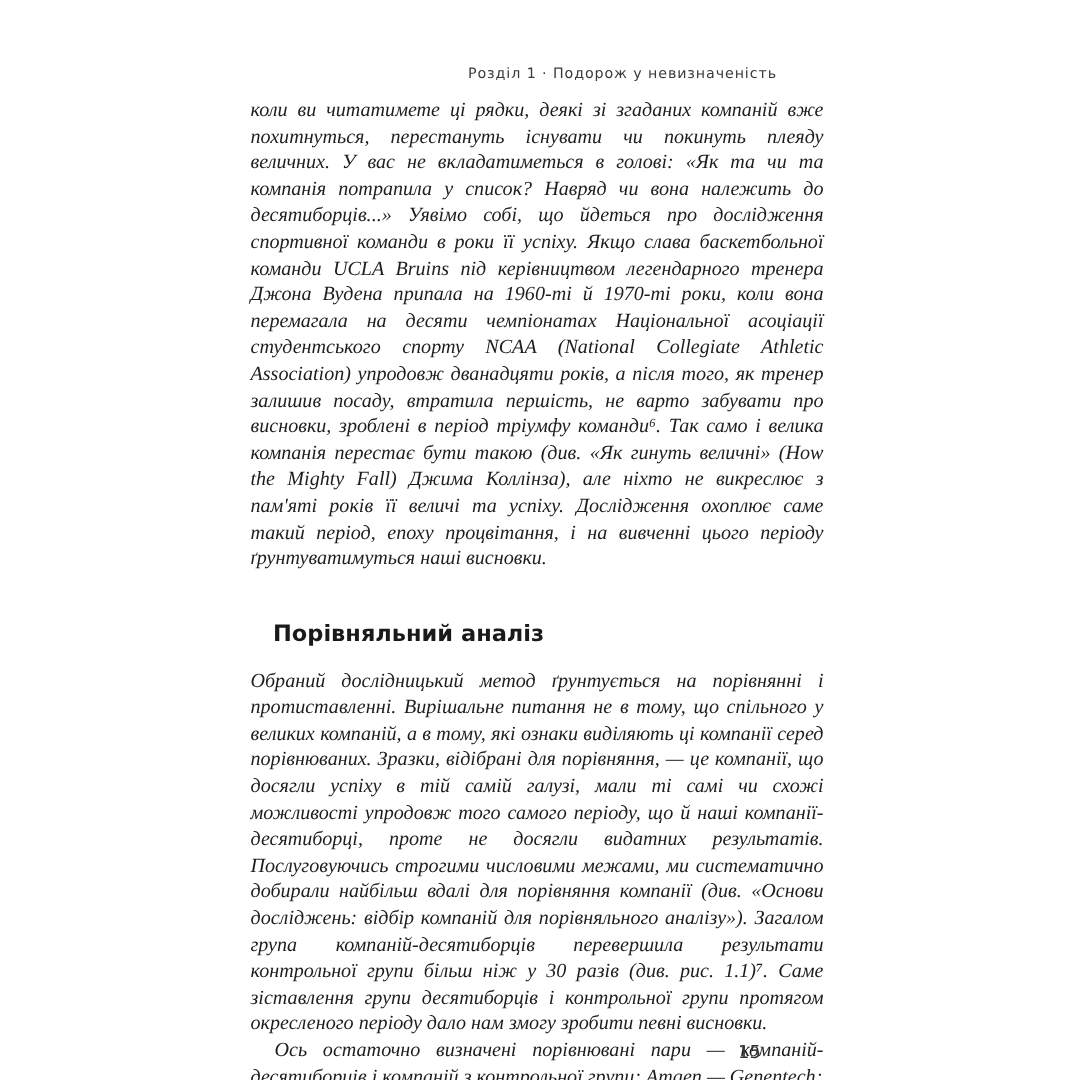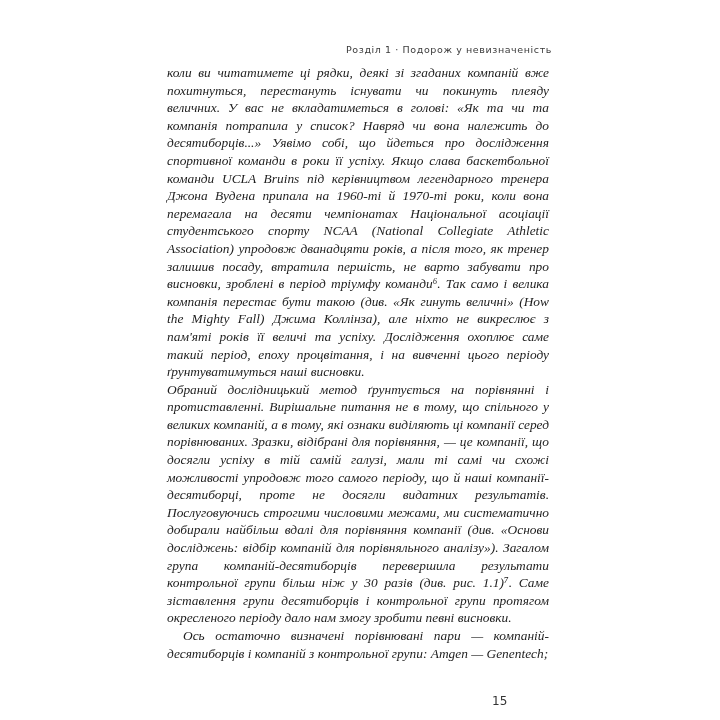--- a/index.html
+++ b/index.html
@@ -1,21 +1,21 @@
 <!DOCTYPE html>
 <html><head>
 <meta charset="utf-8">
 <style>
   html, body { margin:0; padding:0; background:#ffffff; }
   body { width:720px; height:720px; position:relative; overflow:hidden; }
   .page { position:absolute; left:0; top:0; width:720px; height:720px; background:#fff; }
   .running-head {
     position:absolute; left:312px; top:44px; width:240px;
     font-family:"DejaVu Sans", sans-serif; font-size:9.5px; color:#3a3a3a;
-    letter-spacing:0.6px; white-space:nowrap;text-align:right;
+    letter-spacing:0.6px; white-space:nowrap;
   }
   .text-block {
     position:absolute; left:167px; top:64px; width:382px;
     font-family:"Liberation Serif", serif; font-size:13.4px; line-height:17.6px;
     color:#1d1d1d; text-align:justify;
   }
   .text-block p { margin:0;font-style:italic; }
   .text-block p.indent { text-indent:16px; }
   .heading {
     font-family:"DejaVu Sans", sans-serif; font-size:15px; font-weight:bold;
@@ -27,18 +27,19 @@
   }
 </style>
 </head>
 <body>
 
 <div class="page">
   <div class="running-head">Розділ 1 · Подорож у невизначеність</div>
 
   <div class="text-block">
     <p>коли ви читатимете ці рядки, деякі зі згаданих компаній вже похитнуться, перестануть існувати чи покинуть плеяду величних. У вас не вкладатиметься в голові: «Як та чи та компанія потрапила у список? Навряд чи вона належить до десятиборців...» Уявімо собі, що йдеться про дослідження спортивної команди в роки її успіху. Якщо слава баскетбольної команди UCLA Bruins під керівництвом легендарного тренера Джона Вудена припала на 1960-ті й 1970-ті роки, коли вона перемагала на десяти чемпіонатах Національної асоціації студентського спорту NCAA (National Collegiate Athletic Association) упродовж дванадцяти років, а після того, як тренер залишив посаду, втратила першість, не варто забувати про висновки, зроблені в період тріумфу команди⁶. Так само і велика компанія перестає бути такою (див. «Як гинуть величні» (How the Mighty Fall) Джима Коллінза), але ніхто не викреслює з пам'яті років її величі та успіху. Дослідження охоплює саме такий період, епоху процвітання, і на вивченні цього періоду ґрунтуватимуться наші висновки.</p>
+    <div class="heading">Порівняльний аналіз</div>
     <p>Обраний дослідницький метод ґрунтується на порівнянні і протиставленні. Вирішальне питання не в тому, що спільного у великих компаній, а в тому, які ознаки виділяють ці компанії серед порівнюваних. Зразки, відібрані для порівняння, — це компанії, що досягли успіху в тій самій галузі, мали ті самі чи схожі можливості упродовж того самого періоду, що й наші компанії-десятиборці, проте не досягли видатних результатів. Послуговуючись строгими числовими межами, ми систематично добирали найбільш вдалі для порівняння компанії (див. «Основи досліджень: відбір компаній для порівняльного аналізу»). Загалом група компаній-десятиборців перевершила результати контрольної групи більш ніж у 30 разів (див. рис. 1.1)⁷. Саме зіставлення групи десятиборців і контрольної групи протягом окресленого періоду дало нам змогу зробити певні висновки.</p>
     <p class="indent">Ось остаточно визначені порівнювані пари — компаній-десятиборців і компаній з контрольної групи: Amgen — Genentech;</p>
   </div>
 
   <div class="page-number">15</div>
 </div>
 
 </body></html>

